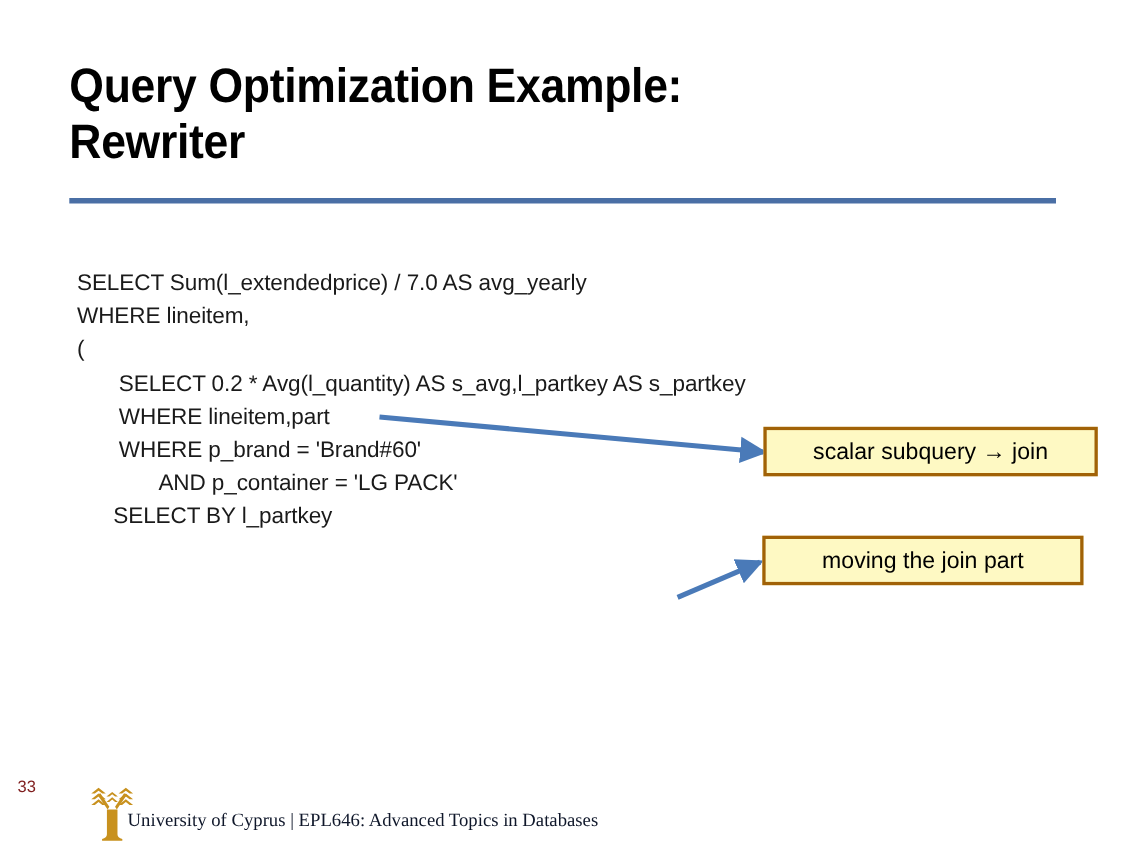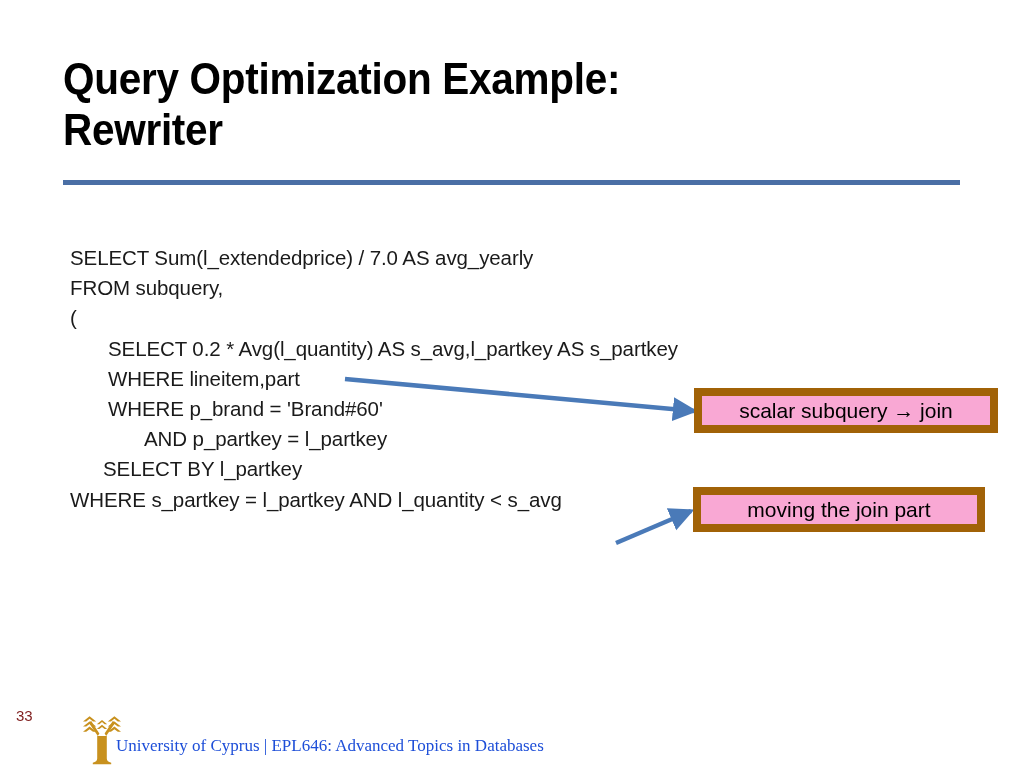--- a/index.html
+++ b/index.html
@@ -67,22 +67,22 @@
     letter-spacing: -0.1px;
   }
   .sql-line.ind0 { padding-left: 0px; }
   .sql-line.ind1 { padding-left: 38px; }
   .sql-line.ind2 { padding-left: 74px; }
   .sql-line.ind-group { padding-left: 33px; }
 
   
   .callout {
     position: absolute;
-    border: 8px solid #a16207;
-    background: #f9a8d4;
+    border: 3px solid #a16207;
+    background: #fef9c3;
     box-sizing: border-box;
     display: flex;
     align-items: center;
     justify-content: center;
   }
   .callout-text {
     font-family: "Liberation Sans", sans-serif;
     font-size: 21px;
     color: #000000;
     white-space: nowrap;
@@ -125,45 +125,44 @@
     top: 714px;
     width: 56px;
     height: 52px;
   }
   .footer-text {
     position: absolute;
     left: 116px;
     top: 736px;
     font-family: "Liberation Serif", serif;
     font-size: 17px;
-    color: #1d4ed8;
+    color: #0f172a;
     white-space: nowrap;
   }
 </style>
 </head>
 <body>
 
 <div class="slide">
 
   <div class="title-block">
     <div class="title-line">Query Optimization Example:</div>
     <div class="title-line">Rewriter</div>
   </div>
   <div class="title-rule"></div>
 
   <div class="sql-block">
     <div class="sql-line ind0">SELECT Sum(l_extendedprice) / 7.0 AS avg_yearly</div>
-    <div class="sql-line ind0">FROM subquery,</div>
+    <div class="sql-line ind0">WHERE lineitem,</div>
     <div class="sql-line ind0">(</div>
     <div class="sql-line ind1">SELECT 0.2 * Avg(l_quantity) AS s_avg,l_partkey AS s_partkey</div>
     <div class="sql-line ind1">WHERE lineitem,part</div>
     <div class="sql-line ind1">WHERE p_brand = 'Brand#60'</div>
-    <div class="sql-line ind2">AND p_partkey = l_partkey</div>
+    <div class="sql-line ind2">AND p_container = 'LG PACK'</div>
     <div class="sql-line ind-group">SELECT BY l_partkey</div>
-    <div class="sql-line ind0">WHERE s_partkey = l_partkey AND l_quantity &lt; s_avg</div>
   </div>
 
   <svg class="arrow-layer" viewBox="0 0 1024 768" width="1024" height="768">
     <defs>
       <marker id="ah" markerWidth="6" markerHeight="6" refX="4.6" refY="3" orient="auto" markerUnits="strokeWidth">
         <path d="M0,0.4 L5.4,3 L0,5.6 z" fill="#4a7ab8"></path>
       </marker>
     </defs>
     <line x1="345" y1="379" x2="694" y2="411" stroke="#4a7ab8" stroke-width="4.6" marker-end="url(#ah)"></line>
     <line x1="616" y1="543" x2="691" y2="511" stroke="#4a7ab8" stroke-width="4.6" marker-end="url(#ah)"></line>

